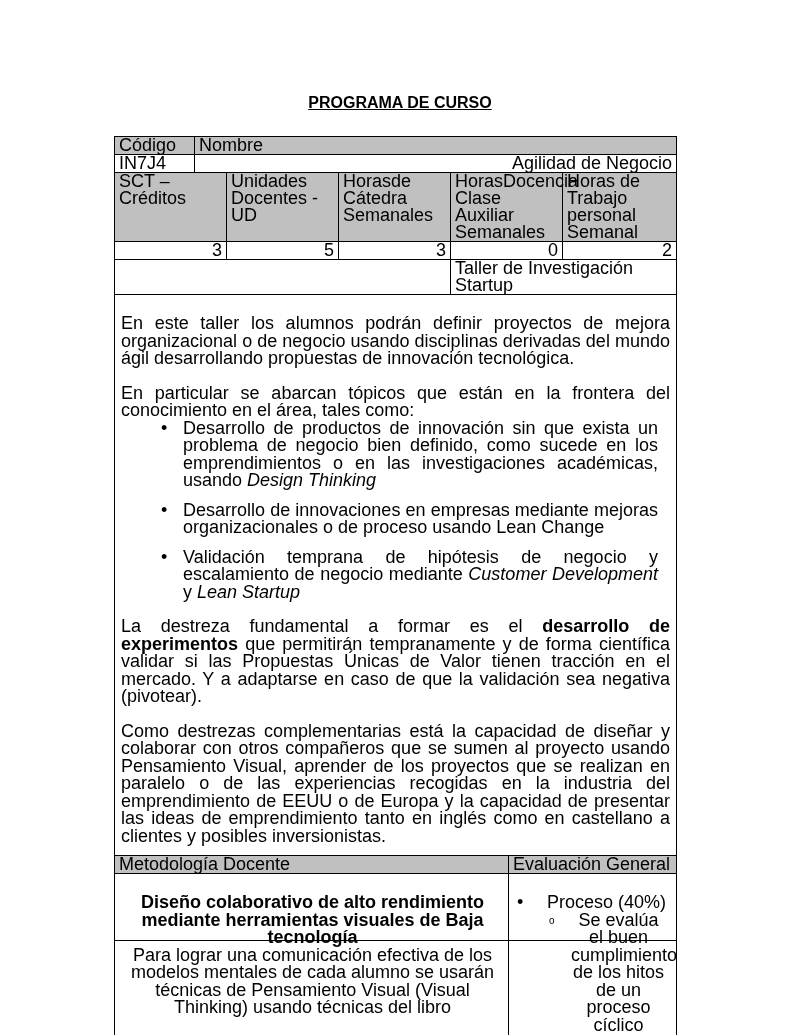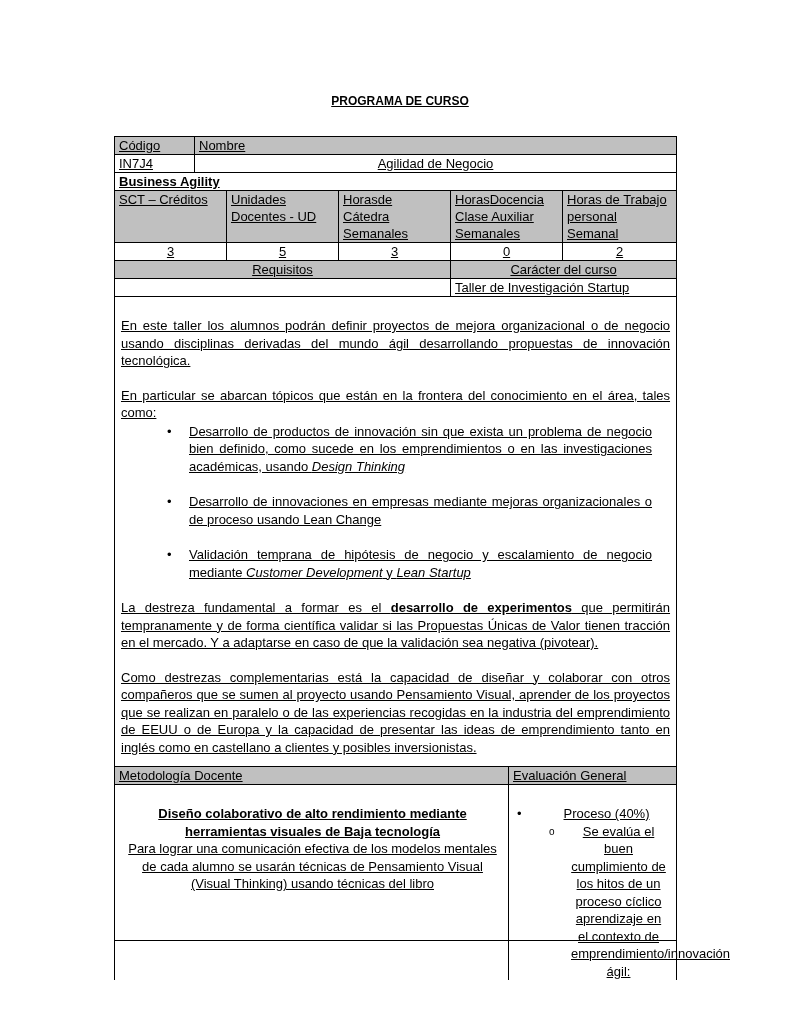--- a/index.html
+++ b/index.html
@@ -1,33 +1,33 @@
 <!DOCTYPE html>
 <html><head>
 <meta charset="utf-8">
 <style>
   html, body { margin: 0; padding: 0; background: #ffffff; }
   body { width: 800px; height: 1035px; position: relative; overflow: hidden;
          font-family: "Liberation Sans", sans-serif; color: #000; font-size: 12.5px; }
   .page-title { position: absolute; top: 94px; left: 0; width: 800px; text-align: center;
-                font-weight: bold; text-decoration: underline; font-size: 12px; }
+                font-weight: bold; text-decoration: underline; font-size: 16px; }
   table.grid { position: absolute; left: 114px; top: 136px; width: 562px; border-collapse: collapse;
                table-layout: fixed; }
   table.grid td { border: 1px solid #000; padding: 0 4px; line-height: 17px; vertical-align: top;
-                  font-size: 13px; text-decoration: underline; }
+                  font-size: 18px; }
   .gray { background: #c0c0c0; }
-  .center { text-align: center; margin-left: 40px; }
+  .center { text-align: right; margin-left: 40px; }
   .bold { font-weight: bold; }
   .hdr-cell { line-height: 18px; }
   .hdr-cell .lbl-line { display: block; }
   .just-line { display: flex; justify-content: space-between; }
   .results { padding: 20px 6px 10px 6px !important; line-height: 17.5px !important; }
   .results p { margin: 0 0 17px 0; text-align: justify; }
   .results ul { margin: -17px 0 17px 0; padding-left: 50px; }
-  .results ul li { margin: 18px; text-align: justify; list-style: none; position: relative; }
+  .results ul li { margin: 12px; text-align: justify; list-style: none; position: relative; }
   .results ul li::before { content: "•"; position: absolute; left: -22px; }
   .lower td { vertical-align: top; text-align: center; }
   .metodo { padding: 20px 8px 0 10px !important; line-height: 17.5px !important; }
   .metodo .bold-title { font-weight: bold; }
   .eval { padding: 20px 4px 0 6px !important; line-height: 17.5px !important; }
   .eval .l1 { position: relative; padding-left: 26px; }
   .eval .l1::before { content: "•"; position: absolute; left: 2px; }
   .eval .l2 { position: relative; padding-left: 56px; padding-right: 6px; }
   .eval .l2::before { content: "o"; position: absolute; left: 34px; font-size: 10px; }
   .bottom-border { position: absolute; left: 114px; top: 940px; width: 563px; height: 1px; background: #000; }
@@ -49,23 +49,20 @@
   </colgroup>
   <tbody>
       <tr class="gray">
     <td>Código</td>
     <td colspan="6">Nombre</td>
   </tr>
   <tr>
     <td>IN7J4</td>
     <td colspan="6" class="center">Agilidad de Negocio</td>
   </tr>
-  <tr>
-    <td colspan="7" class="bold">Business Agility</td>
-  </tr>
   <tr class="gray">
     <td colspan="2" class="hdr-cell">
       <span class="lbl-line">SCT – Créditos</span>
     </td>
     <td class="hdr-cell">
       <span class="lbl-line">Unidades</span>
       <span class="lbl-line">Docentes - UD</span>
     </td>
     <td class="hdr-cell">
       <span class="lbl-line just-line"><span id="h3a">Horas</span><span id="h3b">de</span></span>
@@ -82,24 +79,20 @@
       <span class="lbl-line">personal</span>
       <span class="lbl-line">Semanal</span>
     </td>
   </tr>
   <tr>
     <td colspan="2" class="center">3</td>
     <td class="center">5</td>
     <td class="center">3</td>
     <td colspan="2" class="center">0</td>
     <td class="center">2</td>
-  </tr>
-  <tr class="gray">
-    <td colspan="4" class="center">Requisitos</td>
-    <td colspan="3" class="center">Carácter del curso</td>
   </tr>
   <tr>
     <td colspan="4"></td>
     <td colspan="3">Taller de Investigación Startup</td>
   </tr>
   <tr>
     <td colspan="7" class="results">
       <p>En este taller los alumnos podrán definir proyectos de mejora organizacional o de negocio usando disciplinas derivadas del mundo ágil desarrollando propuestas de innovación tecnológica.</p>
       <p>En particular se abarcan tópicos que están en la frontera del conocimiento en el área, tales como:</p>
       <ul>

